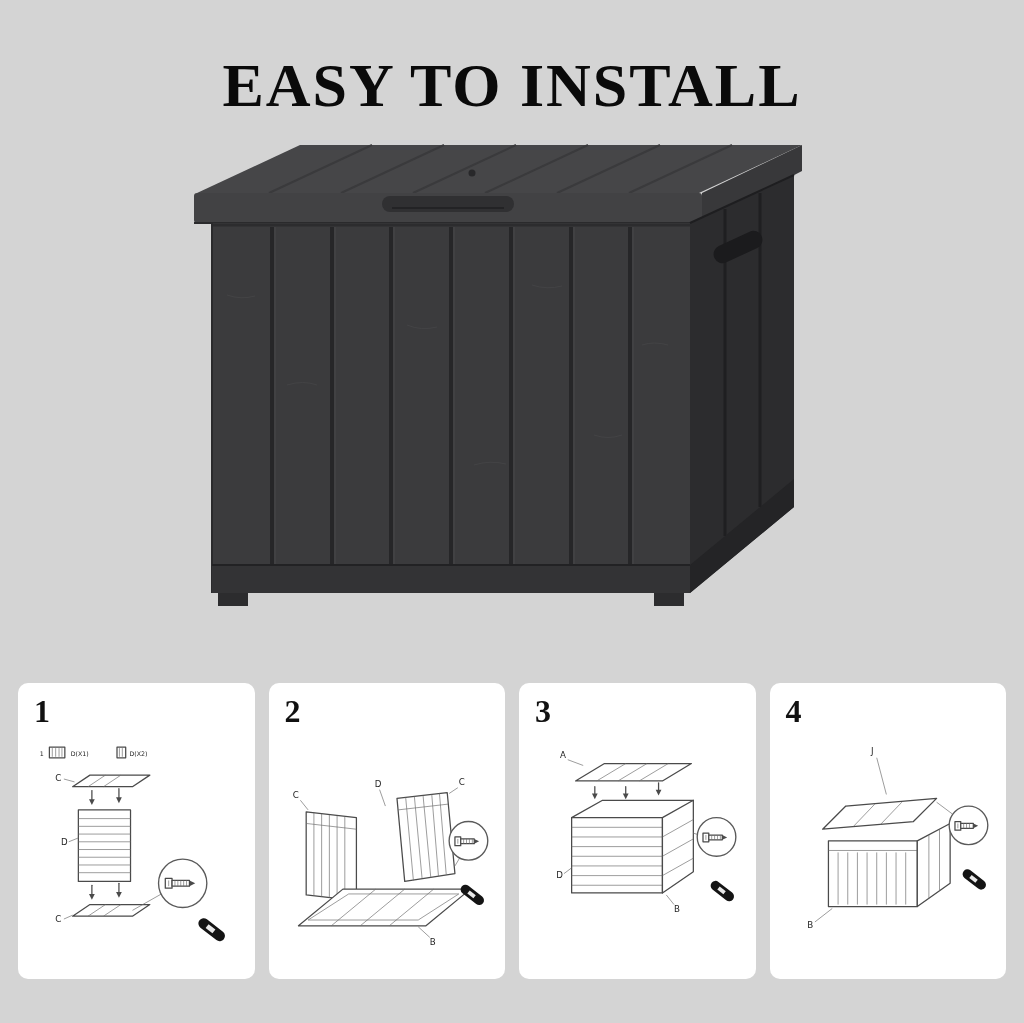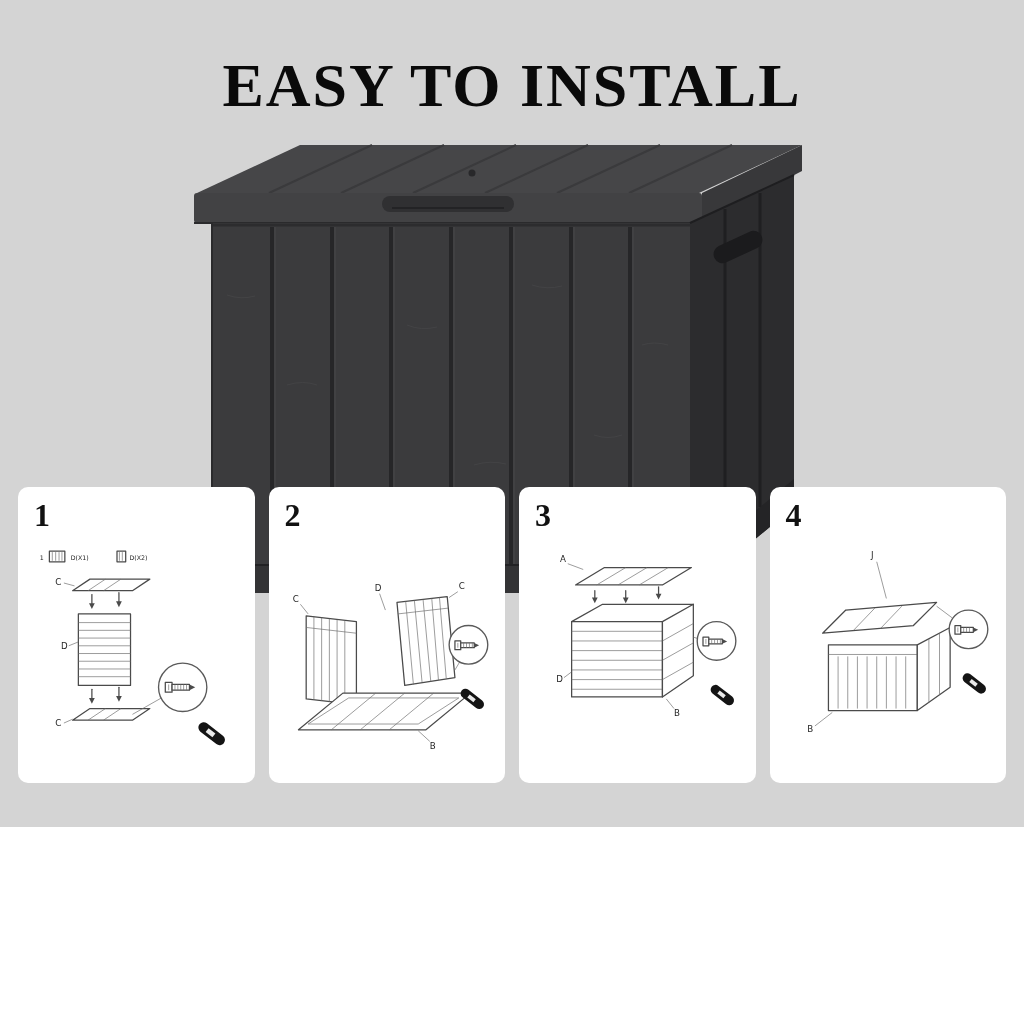--- a/index.html
+++ b/index.html
@@ -1,18 +1,18 @@
 <!DOCTYPE html>
 <html><head>
 <meta charset="utf-8">
 <style>
   html,body { margin:0; padding:0; }
   .page {
     position:relative;
-    width:1024px; height:827px;
+    width:1024px; height:1023px;
     background:#d4d4d4;
     overflow:hidden;
     font-family:"Liberation Serif", serif;
   }
   .title {
     margin:0;
     padding-top:50px;
     text-align:center;
     font-size:62px;
     font-weight:bold;

